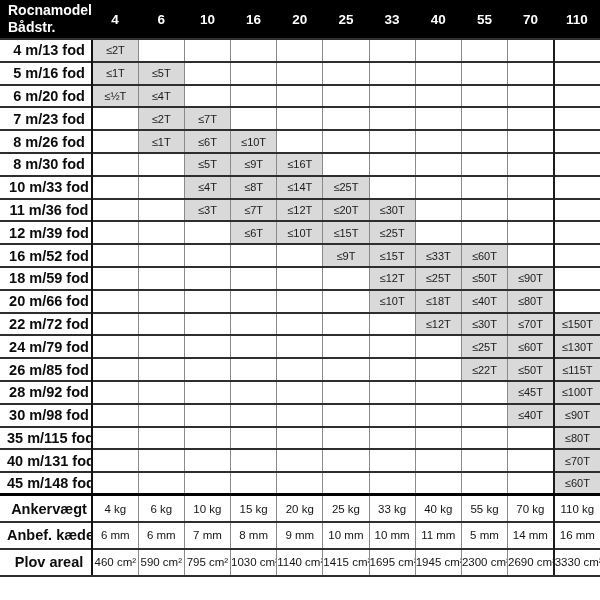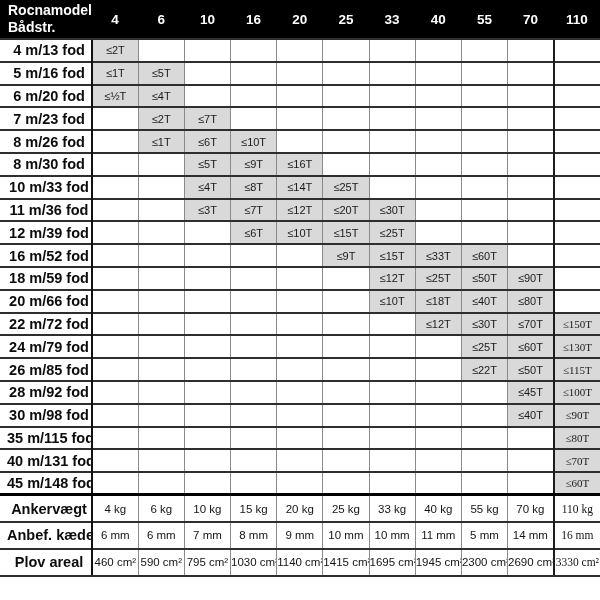--- a/index.html
+++ b/index.html
@@ -62,21 +62,20 @@
   }
   tbody td.val {
     text-align: center;
     vertical-align: middle;
     font-size: 11px;
     color: #1a1a1a;
     border-left: 1px solid #8a8a8a;
   }
   tbody td.val:last-child {
     border-left: 2px solid #1c1c1c;
-    font-family: Liberation Serif, serif;
   }
   tbody td.hl {
     background: #d9d9d9;
   }
   tr.spec-top th, tr.spec-top td {
     border-top: 3px solid #000000;
   }
   tr.spec td.val {
     font-size: 11.5px;
     color: #141414;

